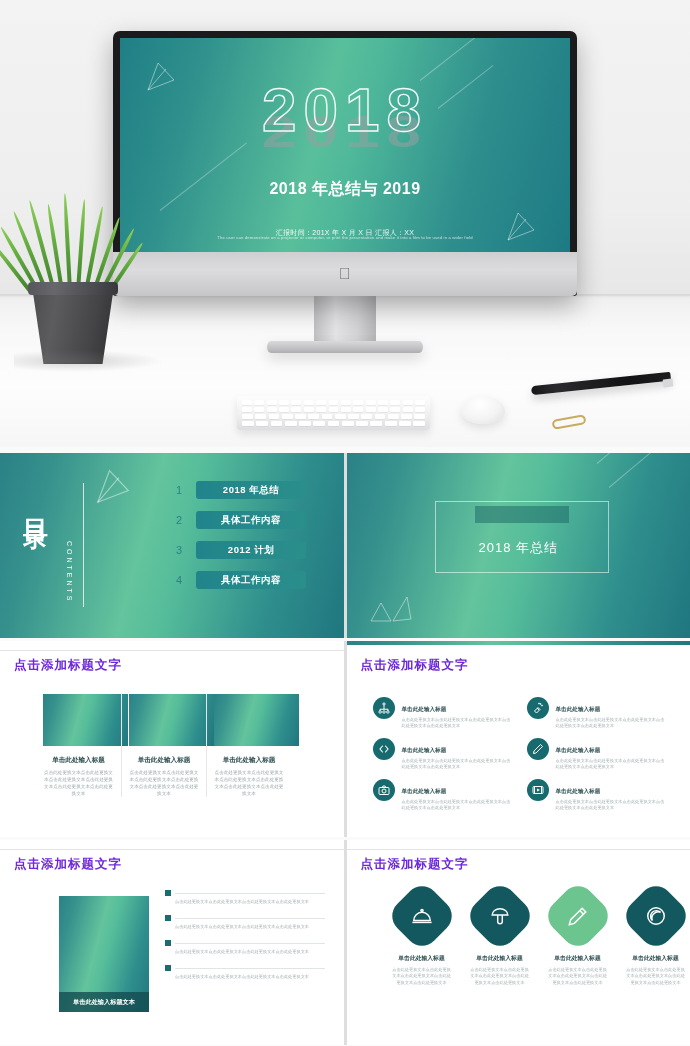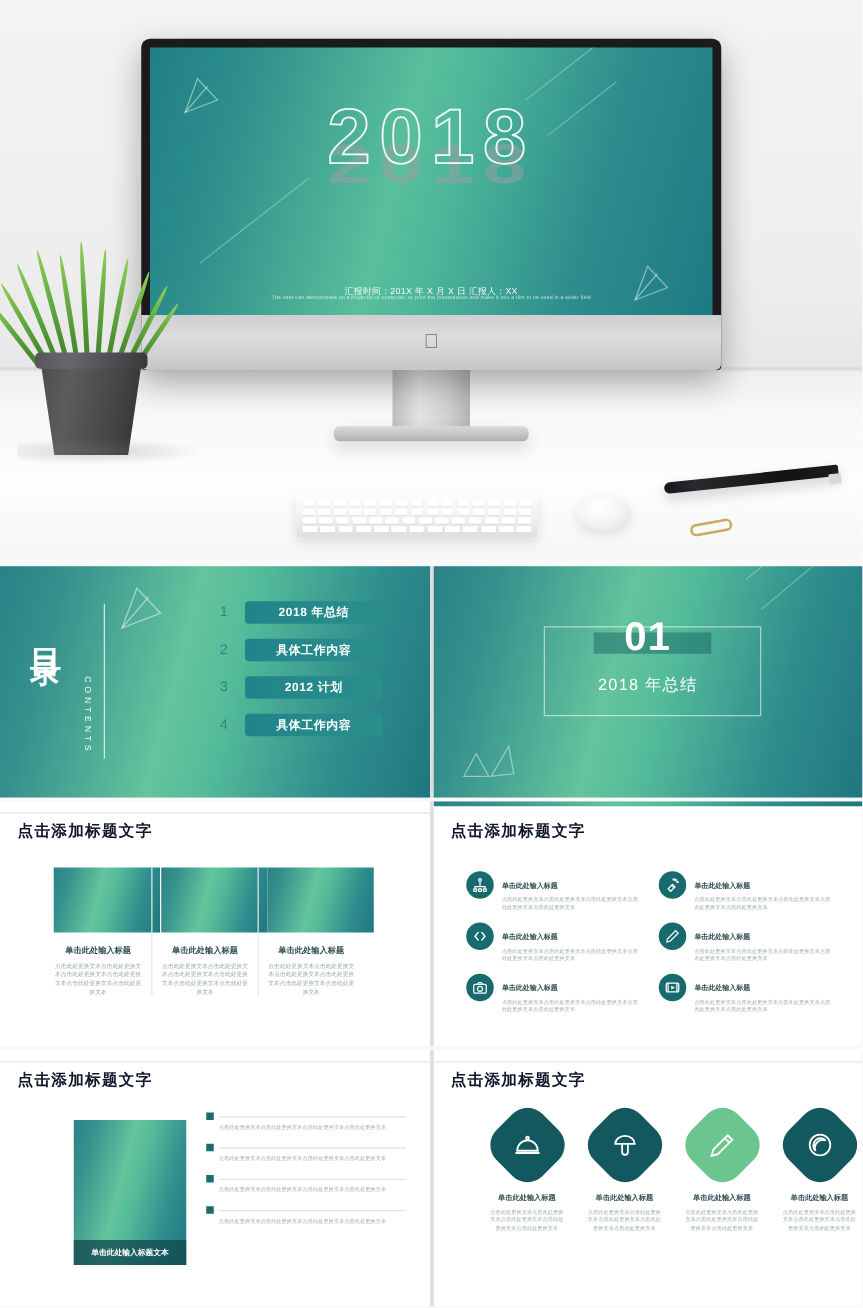--- a/index.html
+++ b/index.html
@@ -207,21 +207,21 @@
   }
   .sec-sub {
     position:absolute; left:0; right:0; top:86px; text-align:center;
     font-size:13px; color:#ffffff; letter-spacing:1px;
   }
 
   
   .topbar { position:absolute; left:0; top:0; width:100%; height:4px; }
   .s-title {
     position:absolute; left:14px; top:16px;
-    font-size:12.5px; font-weight:700; color:#0f172a; letter-spacing:1px;
+    font-size:12.5px; font-weight:700; color:#6d28d9; letter-spacing:1px;
   }
   .s-divider { position:absolute; left:0; top:9px; width:100%; height:1px; background:#e4e4e4; }
 
   
   .cards { position:absolute; left:36px; top:53px; display:flex; gap:0; }
   .card { width:85px; padding:0 7px; text-align:center; position:relative; }
   .card + .card { border-left:1px solid #e6e6e6; }
   .card-img { width:85px; height:52px; }
   .card-h { margin-top:10px; font-size:6.6px; font-weight:700; color:#2f4f52; }
   .card-p { margin-top:4px; font-size:4.6px; line-height:7px; color:#9aa8a9; }
@@ -291,20 +291,21 @@
               <line x1="4" y1="30" x2="22" y2="9"></line>
           </svg>
           <svg class="tri" style="left:384px;top:172px;width:34px;height:34px" viewBox="0 0 34 34">
             <polygon points="4,30 14,3 30,20"></polygon>
               <line x1="4" y1="30" x2="22" y2="9"></line>
           </svg>
         </div>
         <div class="big2018-shadow">2018</div>
         <div class="big2018">2018</div>
         <div class="hero-title">
+          <div>2018 年总结与 2019</div>
         </div>
         <div class="hero-meta">汇报时间：201X 年 X 月 X 日   汇报人：XX</div>
         <div class="hero-en">The user can demonstrate on a projector or computer, or print the presentation and make it into a film to be used in a wider field</div>
       </div>
       <div class="chin">
         <div class="apple-logo"></div>
       </div>
     </div>
 
     <div class="plant">
@@ -431,21 +432,20 @@
 
     <div class="slide s-half h185 gradbg">
       <div class="diag" style="left:250px;top:10px;width:96px;transform:rotate(-40deg);"></div>
       <div class="diag" style="left:262px;top:34px;width:72px;transform:rotate(-40deg);"></div>
       <svg class="tri" style="left:20px;top:138px;width:46px;height:34px" viewBox="0 0 46 34">
         <polygon points="4,30 14,12 24,30"></polygon>
           <polygon points="26,30 40,6 44,28"></polygon>
       </svg>
       <div class="sec-frame"></div>
       <div class="sec-bar"></div>
-      <div class="sec-num">01</div>
       <div class="sec-sub">2018 年总结</div>
     </div>
   </div>
 
   <div class="row" style="margin-top:3px">
 
     <div class="slide s-half h196">
       <div class="s-divider"></div>
       <div class="s-title">点击添加标题文字</div>
       <div class="cards">

